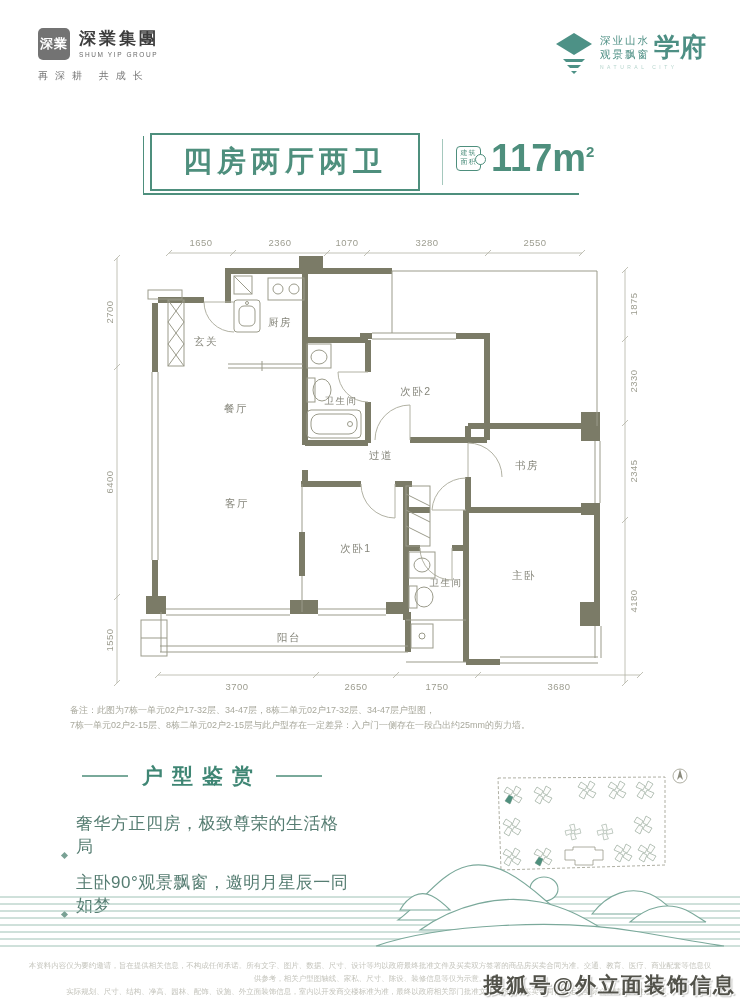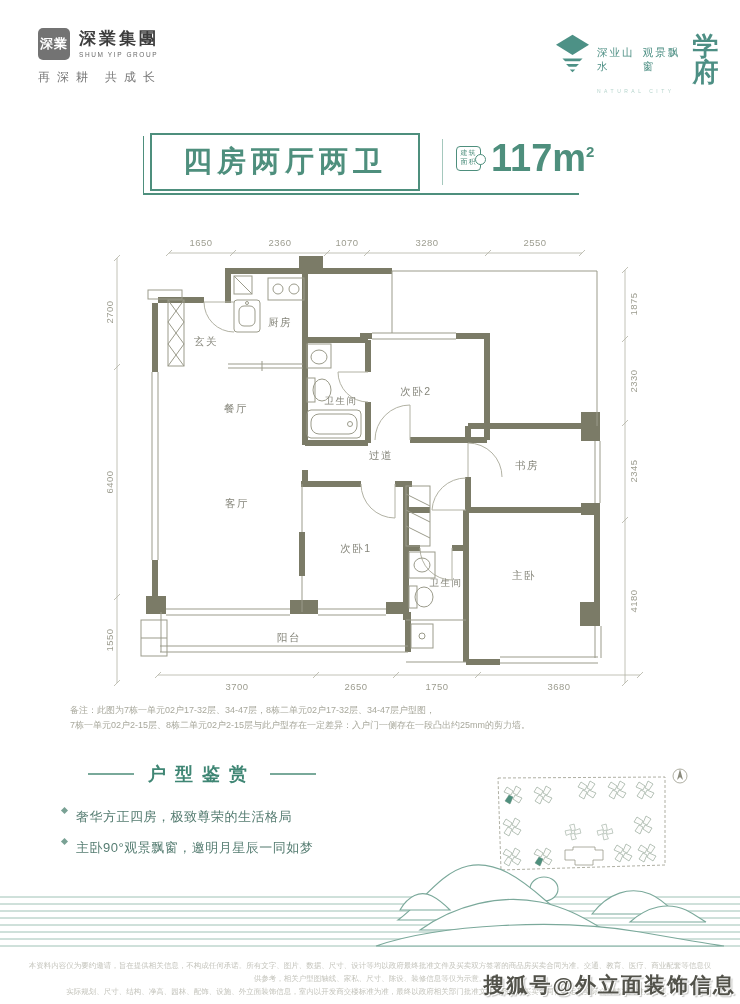--- a/index.html
+++ b/index.html
@@ -7,25 +7,25 @@
   .page{position:relative;width:740px;height:1004px;background:#fff;overflow:hidden;}
 
   
   .logo-left{position:absolute;left:38px;top:28px;}
   .logo-left .row{display:flex;align-items:flex-start;}
   .seal{width:32px;height:32px;background:#737373;border-radius:5px;color:#fff;
         display:flex;align-items:center;justify-content:center;font-size:13px;font-weight:bold;letter-spacing:1px;}
   .company{margin-left:9px;padding-top:2px;}
   .company-cn{font-size:17px;font-weight:bold;color:#3d3d3d;letter-spacing:3px;line-height:1.1;}
   .company-en{font-size:6.5px;color:#6a6a6a;letter-spacing:1.6px;margin-top:2px;}
-  .tagline{margin-top:9px;font-size:12px;color:#787878;letter-spacing:7px;font-family:Liberation Serif, serif;}
+  .tagline{margin-top:9px;font-size:10px;color:#787878;letter-spacing:7px;}
 
   .logo-right{position:absolute;left:556px;top:33px;display:flex;align-items:flex-start;}
   .proj-text{margin-left:8px;}
-  .proj-lines{display:flex;flex-direction:row;}
+  .proj-lines{display:flex;flex-direction:column;}
   .proj-line{font-size:10.5px;color:#4d8f84;letter-spacing:2px;line-height:1.35;}
   .proj-name{font-size:26px;color:#4d8f84;font-weight:600;line-height:1;margin-left:4px;}
   .proj-top{display:flex;align-items:center;}
   .proj-sub{font-size:5px;color:#b5d4cc;letter-spacing:3.5px;margin-top:3px;}
 
   
   .banner{position:absolute;left:143px;top:132px;width:436px;height:62px;padding-left:28px;}
   .banner-accent-v{position:absolute;left:0;top:4px;width:0;height:58px;border-left:1.5px solid #4e8f7d;}
   .banner-underline{position:absolute;left:0;top:61px;width:436px;height:1.5px;background:#4e8f7d;}
   .title-box{position:absolute;left:7px;top:1px;width:266px;height:54px;border:2.5px solid #4e8f7d;
@@ -48,23 +48,23 @@
   .fp .room.small{font-size:9.5px;}
 
   
   .note{position:absolute;left:70px;top:703px;width:600px;text-align:left;
         font-size:9px;color:#a8a89c;line-height:15px;}
 
   
   .appre{position:absolute;left:52px;top:762px;width:300px;}
   .appre-title-row{display:flex;align-items:center;justify-content:center;}
   .appre .dash{display:inline-block;width:46px;height:2px;background:#79a99a;}
-  .appre h2{margin:0 14px;font-size:18px;font-weight:bold;color:#3f8674;letter-spacing:9px;}
+  .appre h2{margin:0 14px;font-size:21px;font-weight:bold;color:#3f8674;letter-spacing:9px;}
   .appre ul{list-style:none;margin:22px 0 0 10px;padding:0;}
-  .appre li{display:flex;align-items:flex-start;margin-bottom:13px;font-size:13px;color:#567d72;letter-spacing:0.5px;}
+  .appre li{display:flex;align-items:flex-end;margin-bottom:13px;font-size:17px;color:#567d72;letter-spacing:0.5px;}
   .bullet-marker{flex:0 0 auto;width:5px;height:5px;background:#79a194;transform:rotate(45deg);margin-right:9px;}
 
   
   .siteplan{position:absolute;left:488px;top:762px;}
   .waves{position:absolute;left:0;top:855px;}
 
   
   .disclaimer{position:absolute;left:28px;top:959px;width:684px;text-align:center;
               font-size:7.5px;color:#c4c4bc;line-height:13px;}
   .watermark{position:absolute;right:4px;top:971px;font-size:21px;font-weight:bold;color:#52524a;

